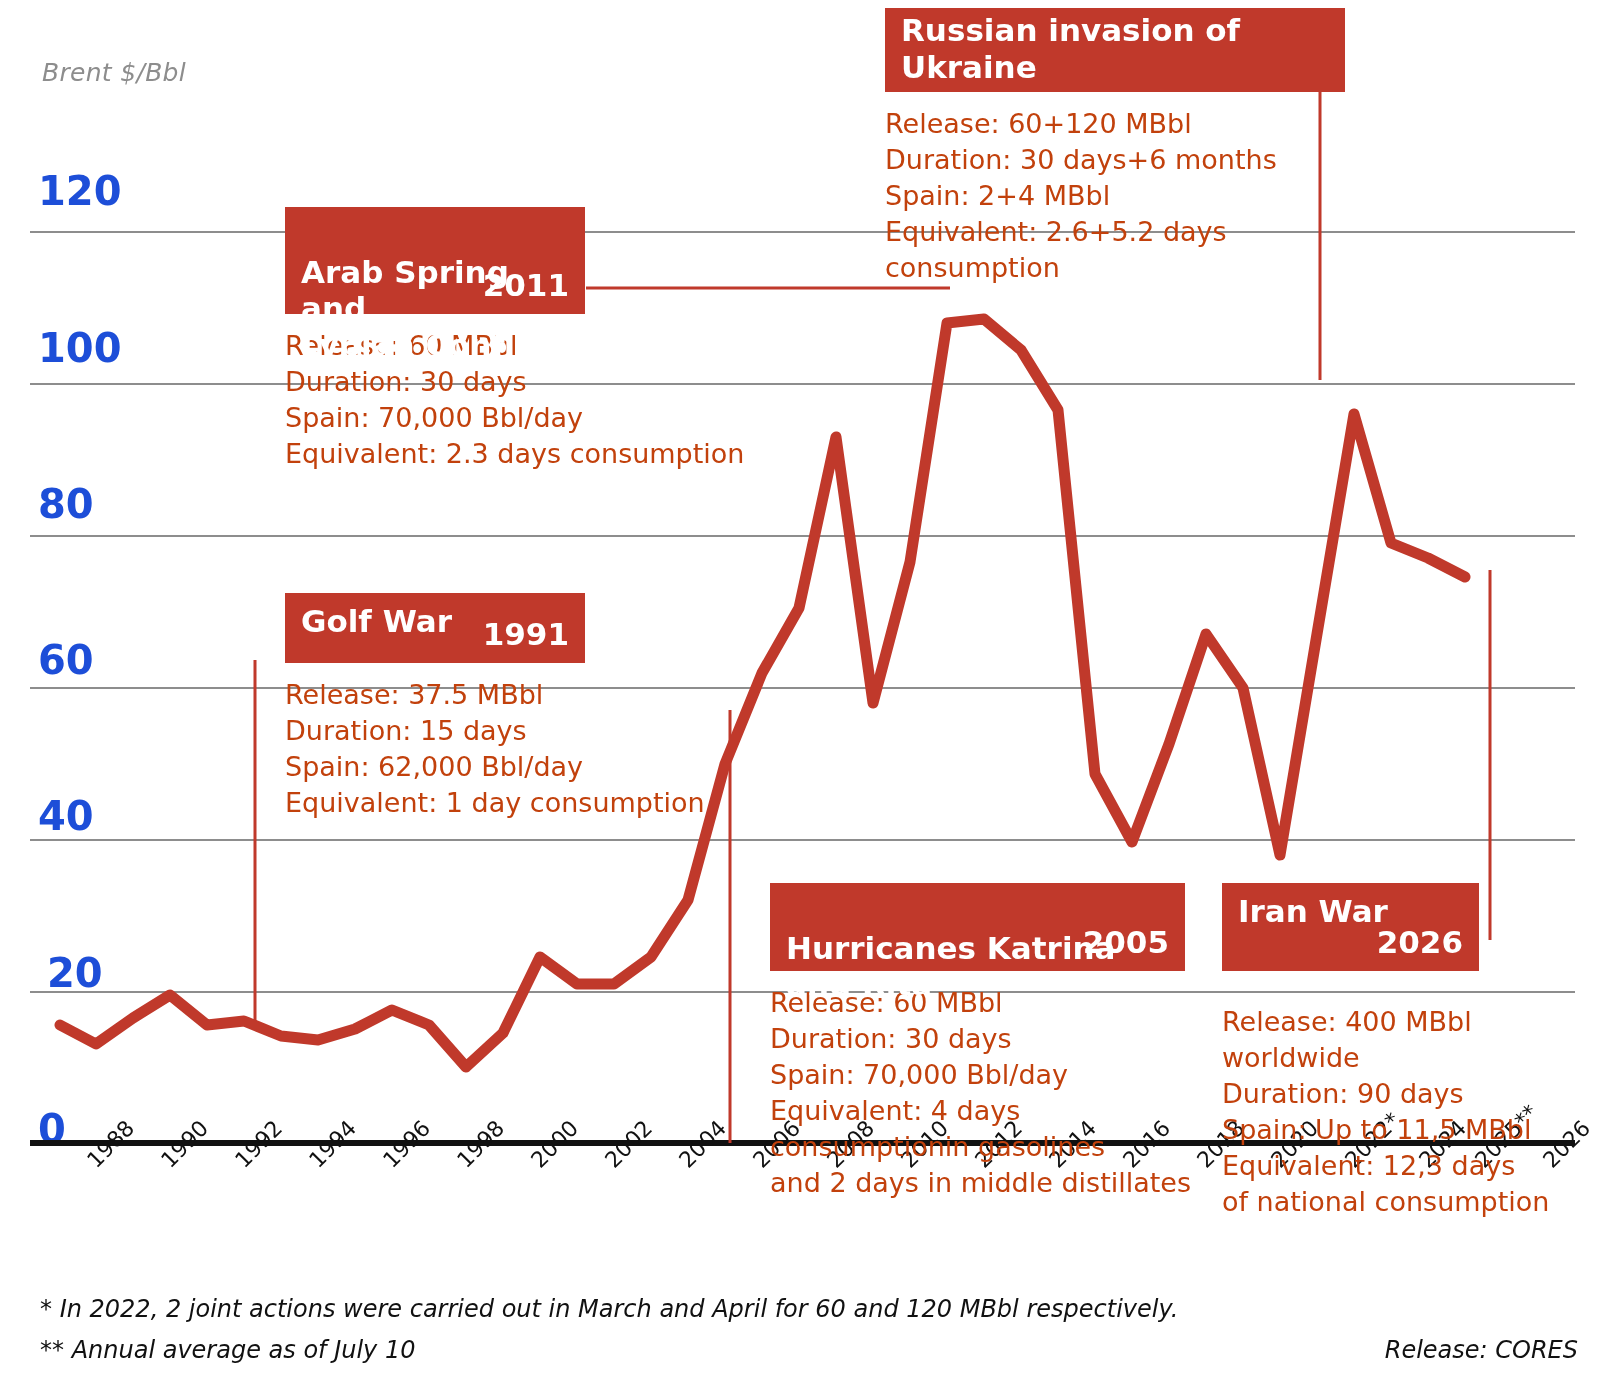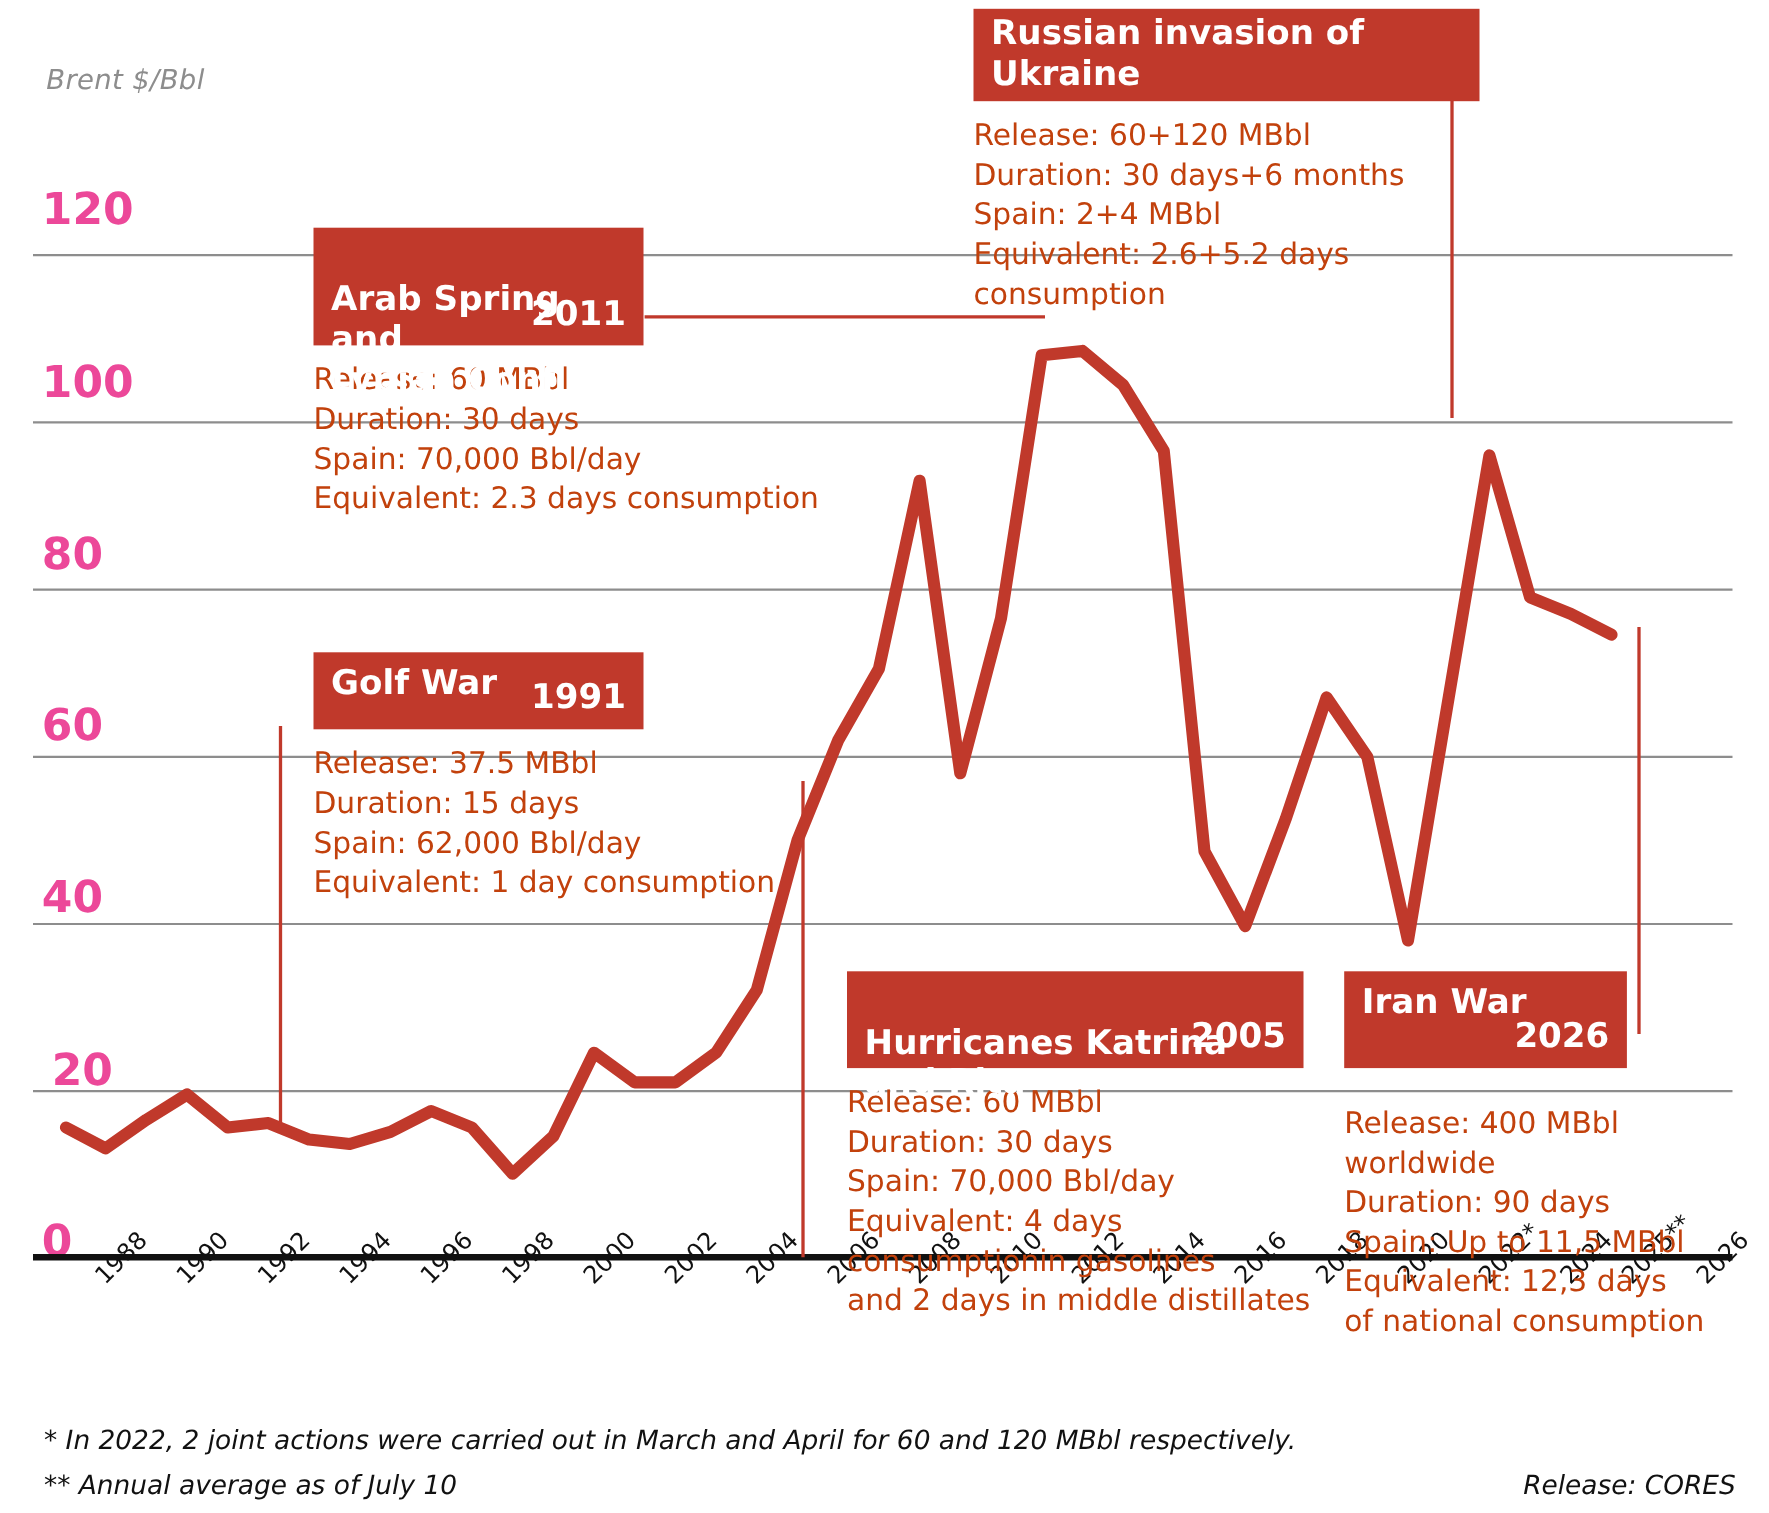--- a/index.html
+++ b/index.html
@@ -21,21 +21,21 @@
     position:absolute;
     font-style:italic;
     font-size:25px;
     color:#8d8d8d;
     letter-spacing:.3px;
   }
   .ytick{
     position:absolute;
     font-size:40px;
     font-weight:bold;
-    color:#ec4899;
+    color:#1d4ed8;
     text-align:left;
   }
   .xtick{
     position:absolute;
     font-size:22px;
     color:#111;
     transform:rotate(-45deg);
     transform-origin:left top;
     white-space:nowrap;
   }

